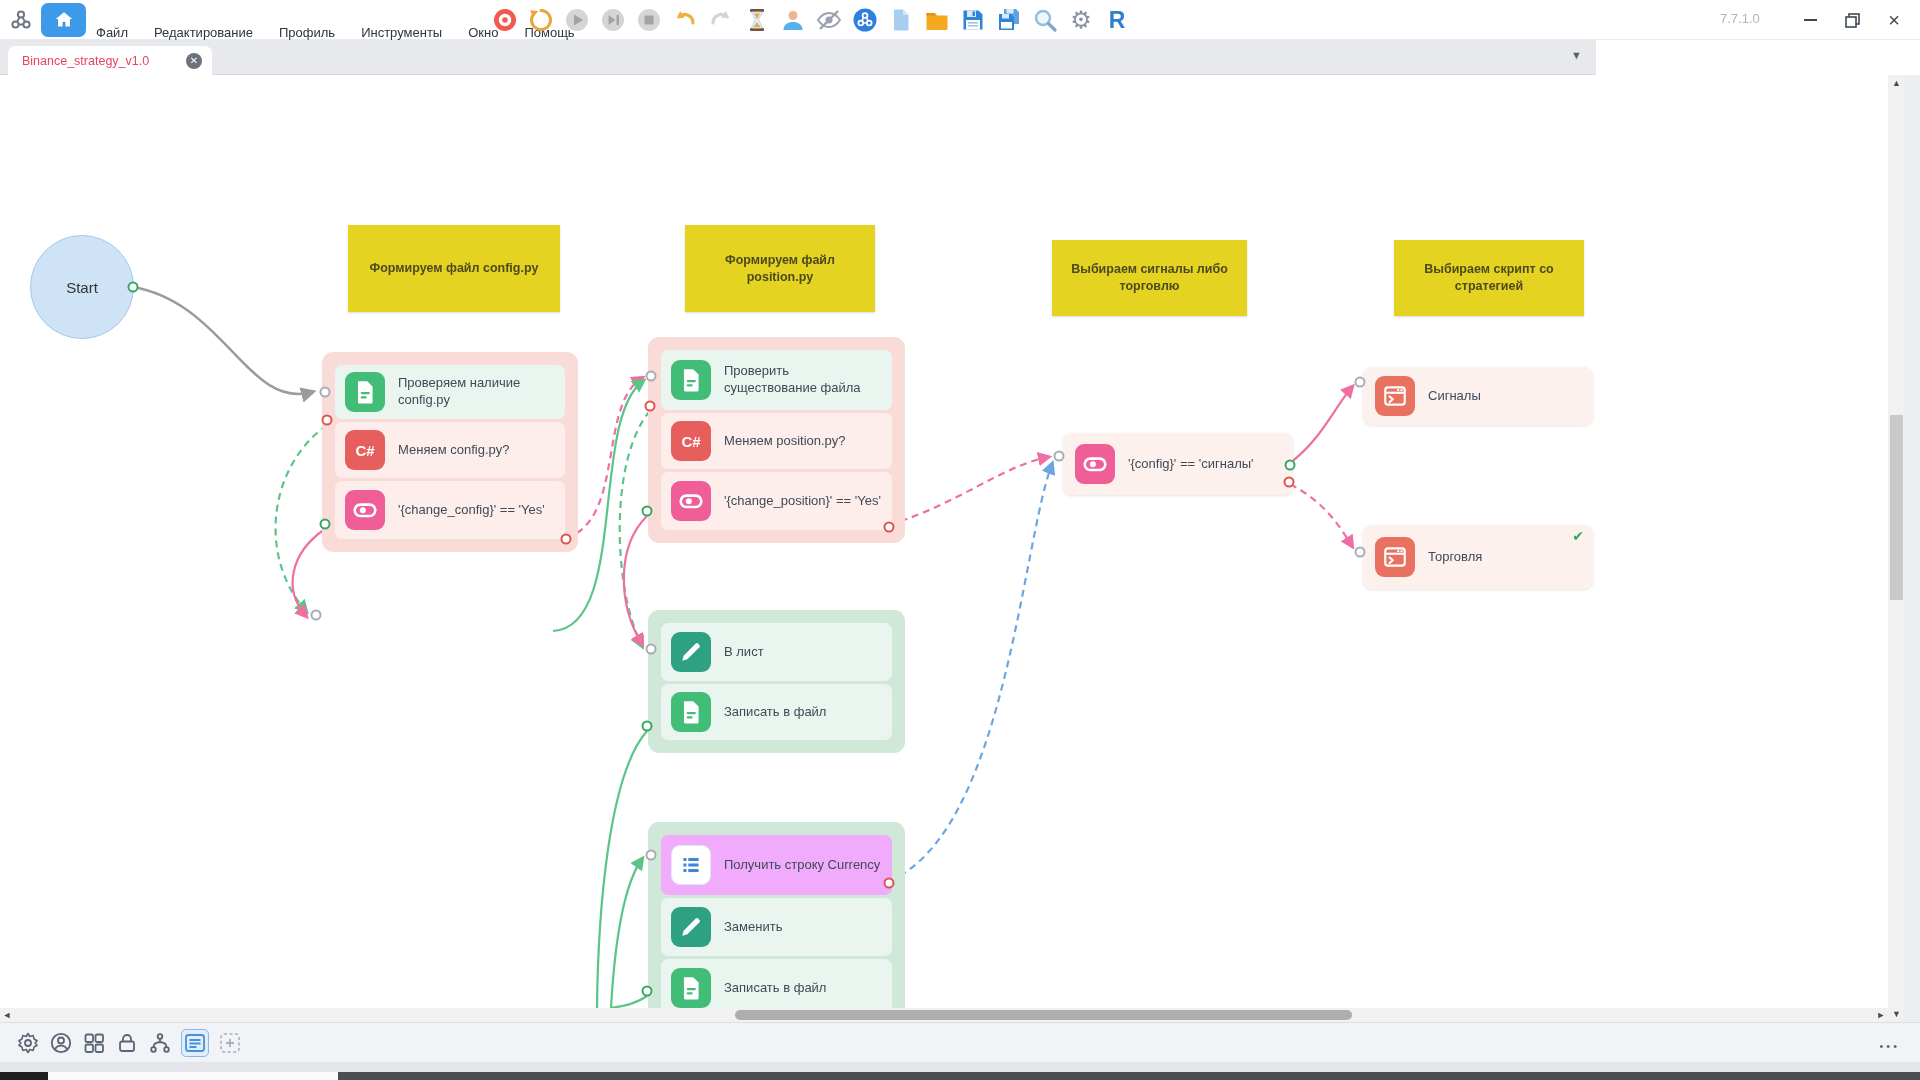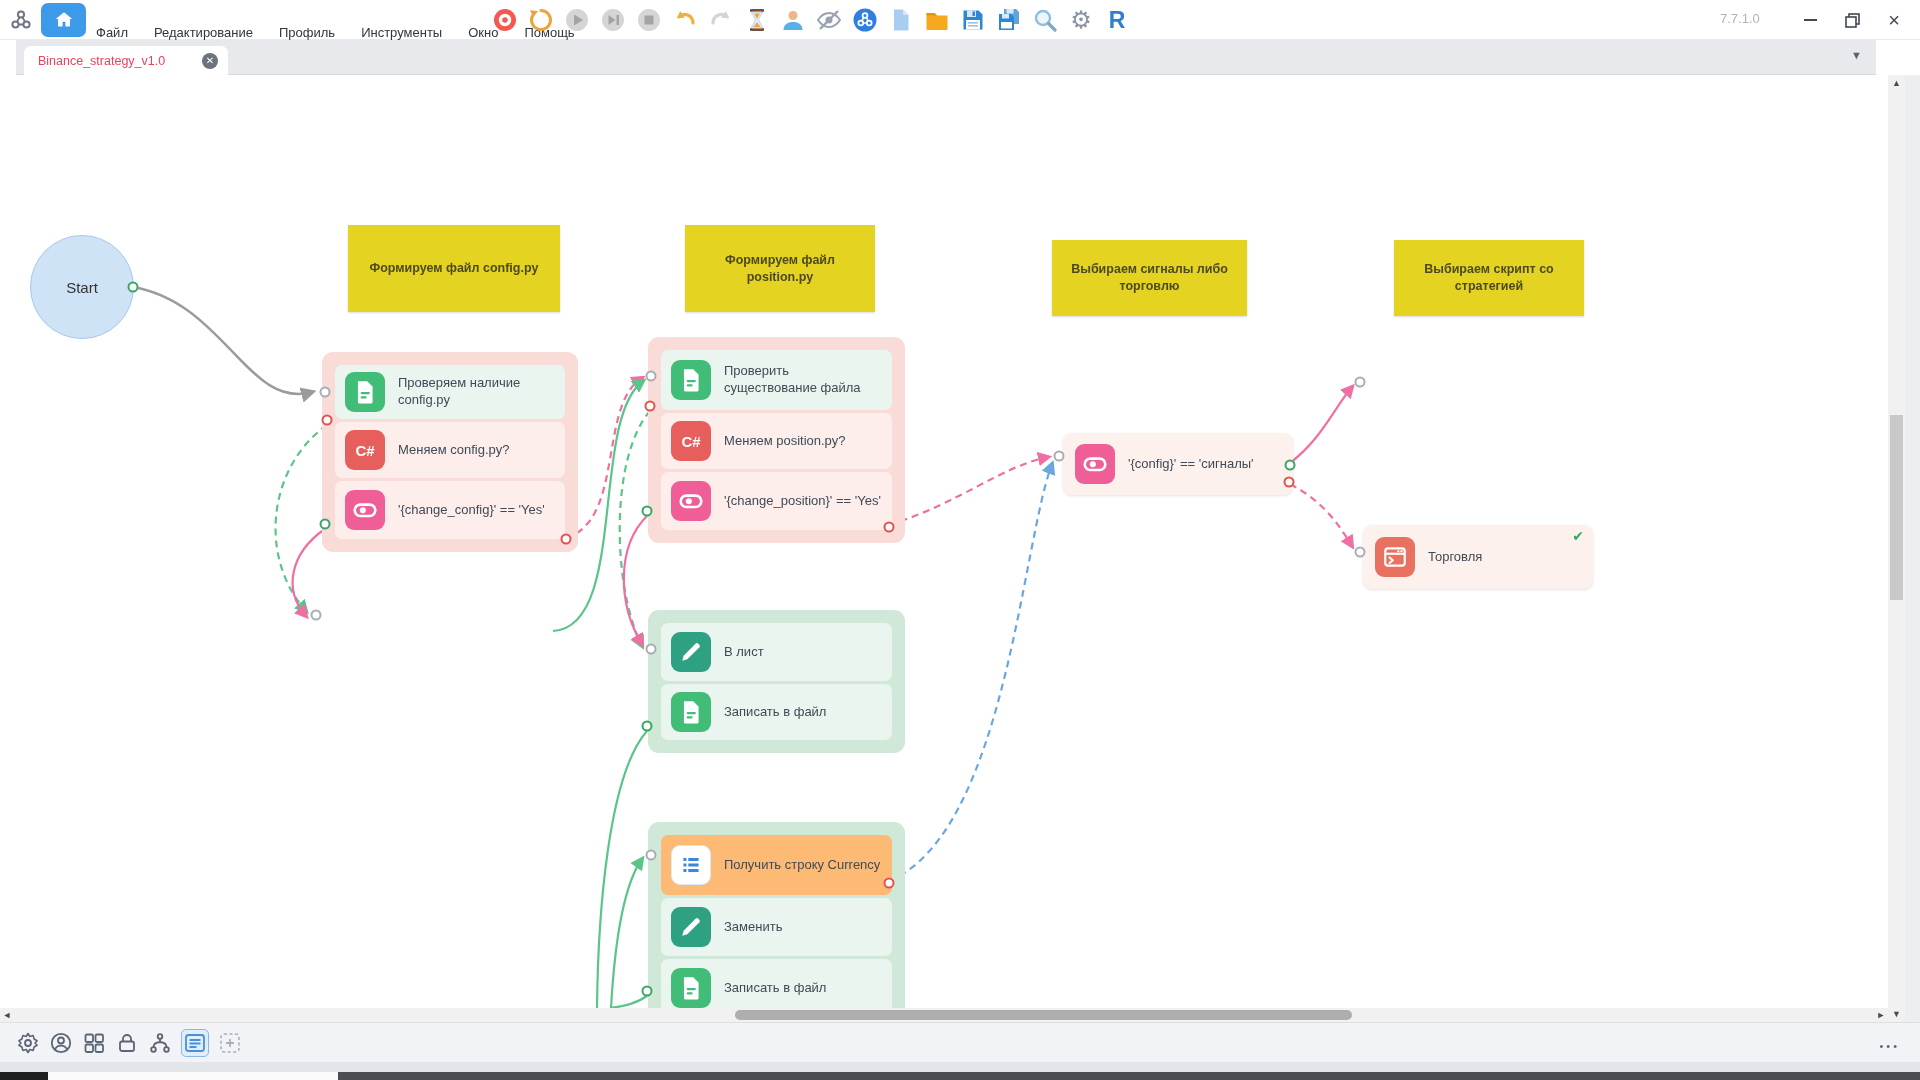--- a/index.html
+++ b/index.html
@@ -18,41 +18,41 @@
   .tbtn{width:26px;height:26px;display:flex;align-items:center;justify-content:center;cursor:pointer}
   .tbtn svg{width:26px;height:26px}
   .glyph-gear{font-size:24px;color:#8a93a3;line-height:1}
   .glyph-r{font-size:23px;font-weight:bold;color:#2e7fd0;line-height:1}
   .version{position:absolute;left:1720px;top:11px;font-size:13px;color:#aeb4bc}
   .winctl{position:absolute;right:18px;top:0;height:40px;display:flex;align-items:center;gap:26px;color:#3f4854}
   .winctl .wbtn{width:16px;height:16px;display:flex;align-items:center;justify-content:center;cursor:pointer}
   .min-glyph{display:block;width:13px;height:2px;background:#3f4854}
   .close-glyph{font-size:20px;line-height:1;color:#3f4854}
   
-  .tabbar{position:absolute;left:16px;top:40px;width:1860px;height:35px;background:#e7e9ec;
+  .tabbar{position:absolute;left:0;top:40px;width:1596px;height:35px;background:#e7e9ec;
     border-bottom:1px solid #d6d9dd}
   .tab{position:absolute;left:8px;top:6px;width:204px;height:29px;background:#fff;
     border-radius:7px 7px 0 0;display:flex;align-items:center;padding:0 10px 0 14px;cursor:pointer}
   .tab-label{font-size:12.5px;color:#e8435c;flex:1;white-space:nowrap}
   .tab-close{width:16px;height:16px;border-radius:50%;background:#6d737c;color:#fff;font-size:10px;
     display:flex;align-items:center;justify-content:center;cursor:pointer}
   .tab-dd{position:absolute;right:14px;top:9px;font-size:11px;color:#5a6270;cursor:pointer}
   
   .canvas{position:absolute;left:0;top:75px;width:1888px;height:933px;background:#fff;overflow:hidden}
   .links{position:absolute;left:0;top:0;width:1888px;height:933px;z-index:1}
   .start{position:absolute;left:30px;top:160px;width:104px;height:104px;border-radius:50%;
     background:#cfe3f7;border:1.5px solid #a7c8ec;display:flex;align-items:center;justify-content:center;
     font-size:15px;color:#333;z-index:3;cursor:pointer}
   .note{position:absolute;background:#e5d321;color:#4c4a1e;font-size:12.5px;font-weight:600;
     display:flex;align-items:center;justify-content:center;text-align:center;padding:8px 14px;
     line-height:1.35;z-index:2;cursor:pointer;box-shadow:0 1px 2px rgba(0,0,0,.15)}
   .group{position:absolute;border-radius:11px;padding:13px;z-index:3;display:flex;flex-direction:column;gap:3px}
   .g-pink{background:#f9dcd8}.g-green{background:#cfe8d8}
   .grow{border-radius:7px;display:flex;align-items:center;gap:13px;padding:7px 10px;cursor:pointer}
-  .r-m{background:#e9f5ee}.r-p{background:#fdeeeb}.r-b{background:#fdba74}
+  .r-m{background:#e9f5ee}.r-p{background:#fdeeeb}.r-b{background:#f0abfc}
   .grow .lbl,.std-node .lbl{font-size:13px;color:#3f4a57;line-height:1.3}
   .nicon{flex:0 0 40px;width:40px;height:40px;border-radius:9px;display:flex;align-items:center;
     justify-content:center}
   .nicon svg{width:26px;height:26px}
   .i-green{background:#42bd77}.i-red{background:#e65f5c}.i-pink{background:#ef5e96}
   .i-teal{background:#2fa183}.i-salmon{background:#e8715f}
   .i-white{background:#fff;border:1px solid #dfe8f3}
   .cs{color:#fff;font-weight:bold;font-size:15px}
   .std-node{position:absolute;border-radius:9px;display:flex;align-items:center;gap:13px;
     padding:8px 12px;z-index:3;cursor:pointer;box-shadow:0 1px 3px rgba(120,90,90,.18)}
@@ -418,20 +418,28 @@
   </div>
 
   <div class="std-node n-pink" style="left:1063px;top:358px;width:230px;min-height:62px">
     <span class="nicon i-pink">
         <svg>
           <use href="#sym-toggle"></use>
         </svg>
       </span>
     <span class="lbl">'{config}' == 'сигналы'</span>
   </div>
+  <div class="std-node n-pink" style="left:1363px;top:292px;width:230px;min-height:58px">
+    <span class="nicon i-salmon">
+        <svg>
+          <use href="#sym-terminal"></use>
+        </svg>
+      </span>
+    <span class="lbl">Сигналы</span>
+  </div>
   <div class="std-node n-pink" style="left:1363px;top:450px;width:230px;min-height:64px">
     <span class="nicon i-salmon">
         <svg>
           <use href="#sym-terminal"></use>
         </svg>
       </span>
     <span class="lbl">Торговля</span>
     <span class="check">✔</span>
   </div>
 

